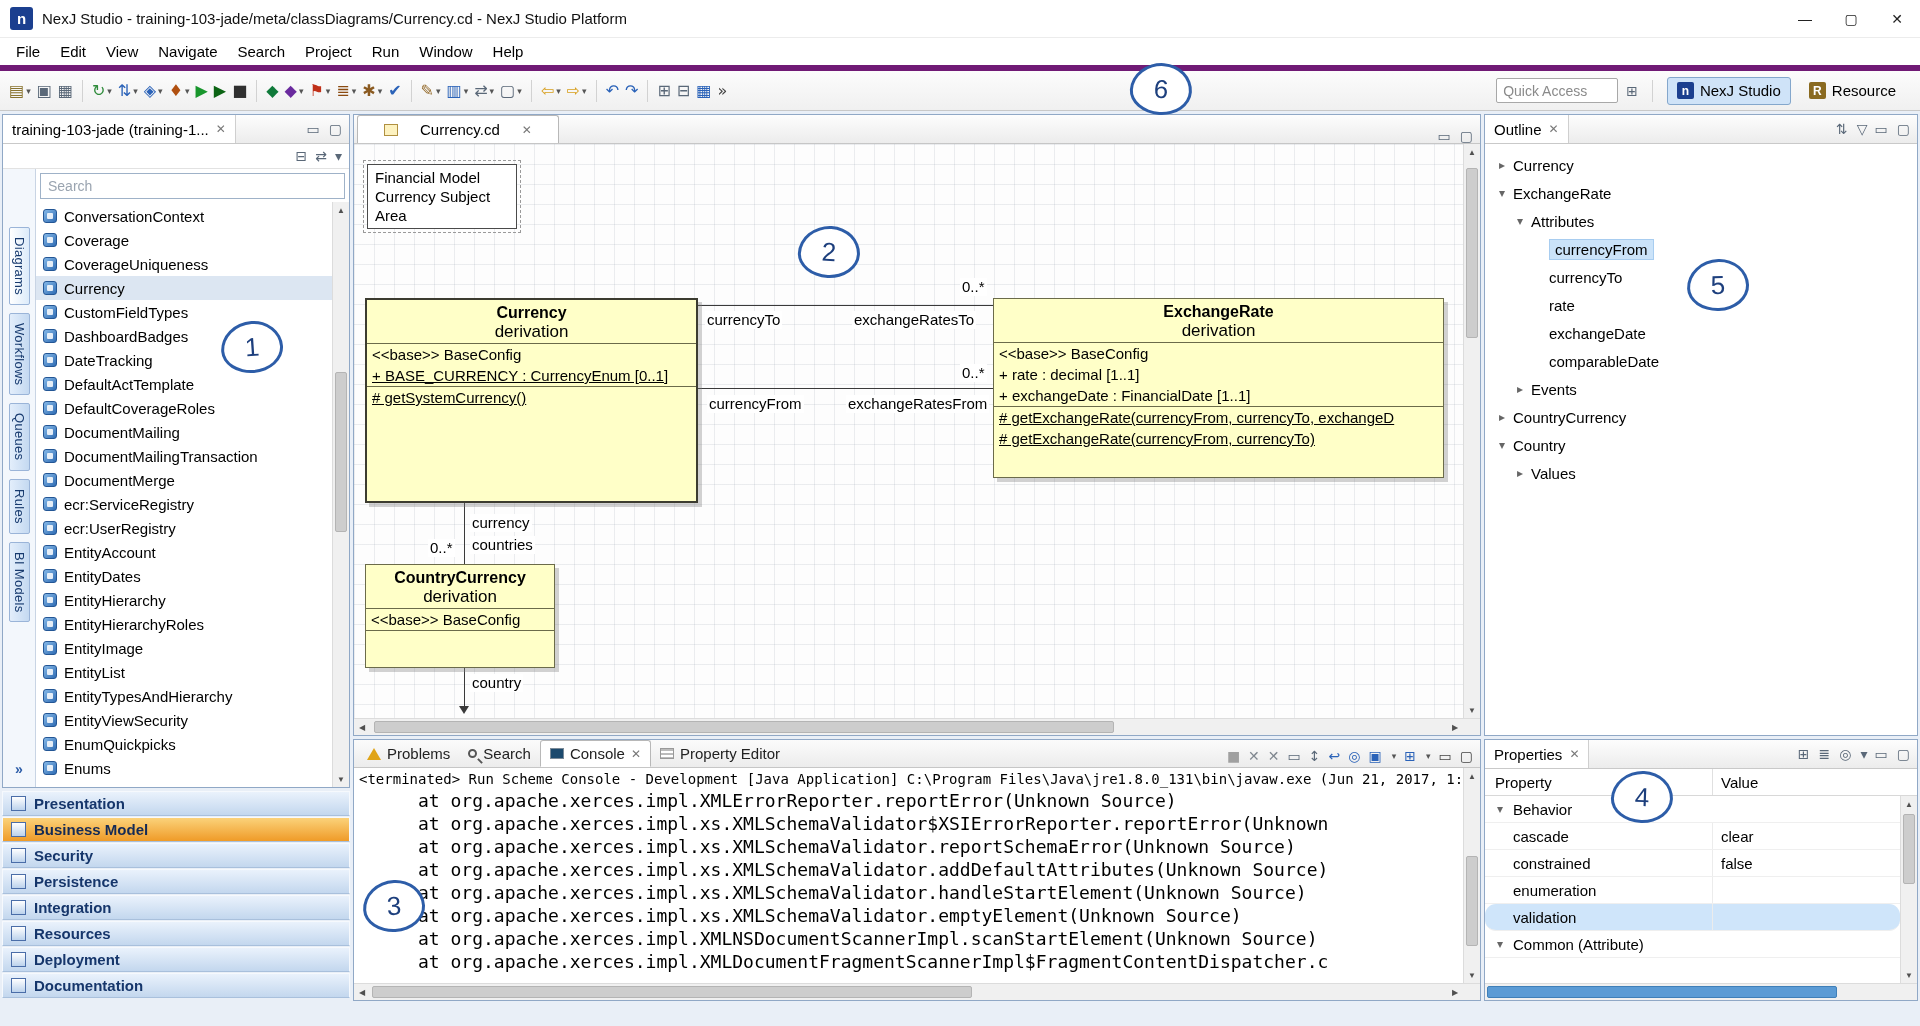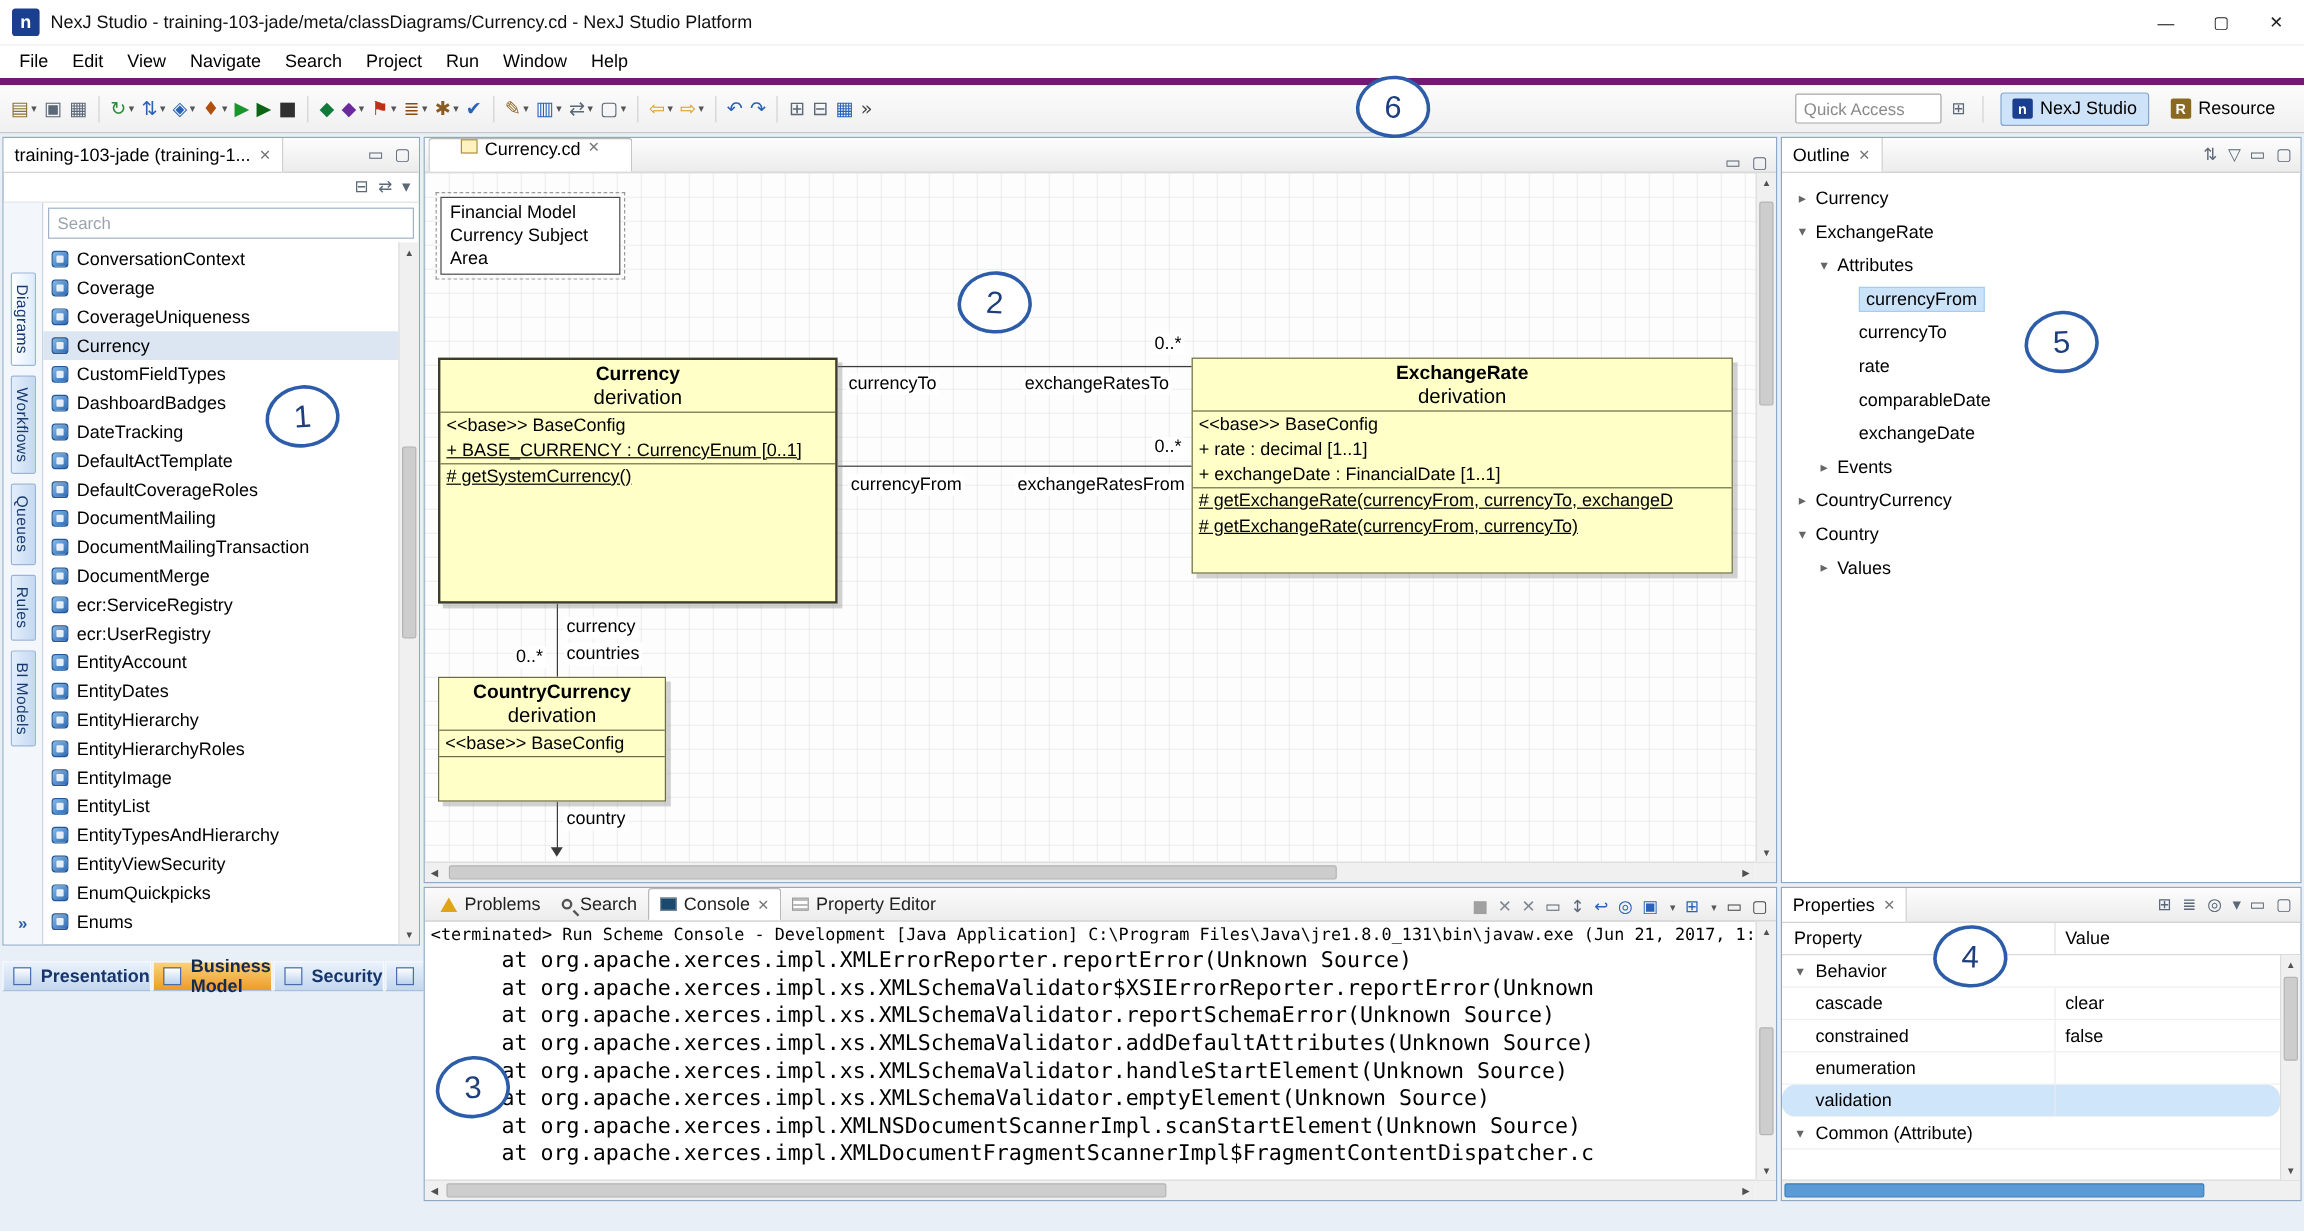--- a/index.html
+++ b/index.html
@@ -82,31 +82,31 @@
     position:relative;flex:1;}
   .sb-btn{font-size:8px;color:#505050;height:16px;width:16px;display:flex;align-items:center;justify-content:center;flex:none;}
   .sb-btn.bottom{margin-top:auto;}
   .sb-btn.right{margin-left:auto;}
   .sb-thumb-v{position:absolute;left:2px;width:12px;background:#cdcdcd;border:1px solid #b4b4b4;border-radius:2px;}
   .sb-thumb-h{position:absolute;top:2px;height:12px;background:#cdcdcd;border:1px solid #b4b4b4;border-radius:2px;}
   .sb-corner{width:17px;height:17px;background:#f0f0f0;border-top:1px solid #dcdcdc;flex:none;}
   .hrow{display:flex;flex:none;}
 
   
-  .layers{flex:none;display:flex;gap:1px;margin-top:10px;}
+  .layers{flex:none;display:flex;flex-direction:column;gap:1px;}
   .layer{height:25px;display:flex;align-items:center;gap:8px;padding-left:8px;font-weight:bold;color:#16366b;
     background:linear-gradient(#eaf2fc,#c3d7ee);border:1px solid #f6f9fd;border-bottom-color:#a9c0dc;}
   .layer.active{background:linear-gradient(#fbd27a,#ef9b28);color:#142a55;}
   .layer-icon{width:15px;height:15px;flex:none;border:1px solid #4a6da8;background:linear-gradient(#ffffff,#bcd2ec);}
 
   
   .editor{height:622px;flex:none;}
   .editor-tabs{height:29px;display:flex;align-items:flex-end;background:linear-gradient(#fdfdfd,#ececec);
     border-bottom:1px solid #c6c6c6;padding-left:3px;flex:none;}
-  .editor-tab{height:28px;display:flex;gap:6px;padding:0 26px;background:#fff;
+  .editor-tab{height:28px;display:flex;align-items:center;gap:22px;padding:0 26px;background:#fff;
     border:1px solid #b8b8b8;border-bottom:none;border-radius:3px 3px 0 0;font-size:15px;}
   .diagram-icon{width:14px;height:12px;background:#fdf2c0;border:1px solid #b09040;flex:none;}
   .canvas-wrap{flex:1;display:flex;min-height:0;}
   .canvas{flex:1;position:relative;overflow:hidden;background-color:#fdfdfd;
     background-image:linear-gradient(to right,rgba(140,150,165,.16) 1px,transparent 1px),
                      linear-gradient(to bottom,rgba(140,150,165,.16) 1px,transparent 1px);
     background-size:20px 20px;}
 
   .note{position:absolute;left:13px;top:20px;width:150px;background:#fff;border:1px solid #4a4a4a;
     outline:1px dashed #9a9a9a;outline-offset:3px;padding:3px 7px;font-size:15px;line-height:19px;z-index:3;}
@@ -703,25 +703,25 @@
             <div class="tree-row" style="padding-left: 46px;">
               <span class="tree-arrow"></span>
               <span class="tree-label">currencyTo</span>
             </div>
             <div class="tree-row" style="padding-left: 46px;">
               <span class="tree-arrow"></span>
               <span class="tree-label">rate</span>
             </div>
             <div class="tree-row" style="padding-left: 46px;">
               <span class="tree-arrow"></span>
-              <span class="tree-label">comparableDate</span>
+              <span class="tree-label">exchangeDate</span>
             </div>
             <div class="tree-row" style="padding-left: 46px;">
               <span class="tree-arrow"></span>
-              <span class="tree-label">exchangeDate</span>
+              <span class="tree-label">comparableDate</span>
             </div>
             <div class="tree-row" style="padding-left: 28px;">
               <span class="tree-arrow">▸</span>
               <span class="tree-label">Events</span>
             </div>
             <div class="tree-row" style="padding-left: 10px;">
               <span class="tree-arrow">▸</span>
               <span class="tree-label">CountryCurrency</span>
             </div>
             <div class="tree-row" style="padding-left: 10px;">

